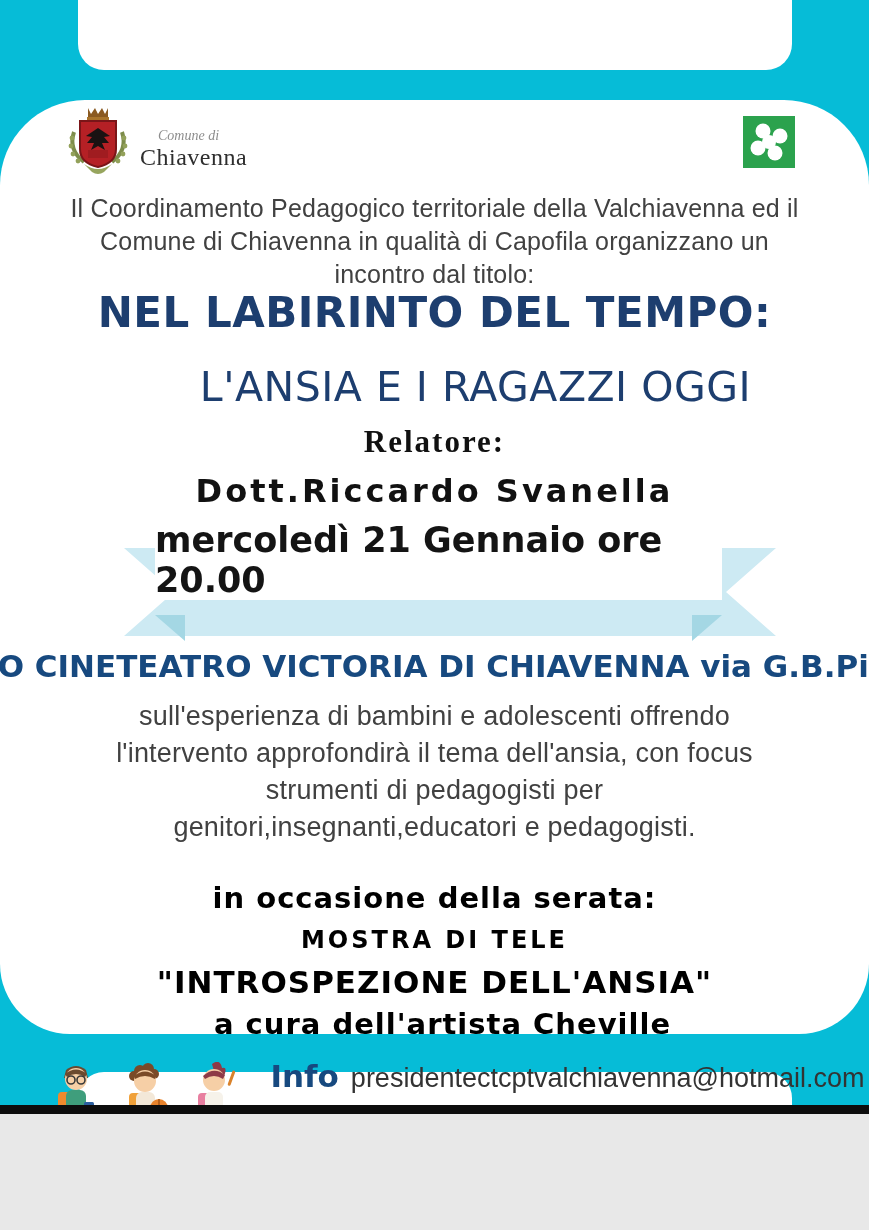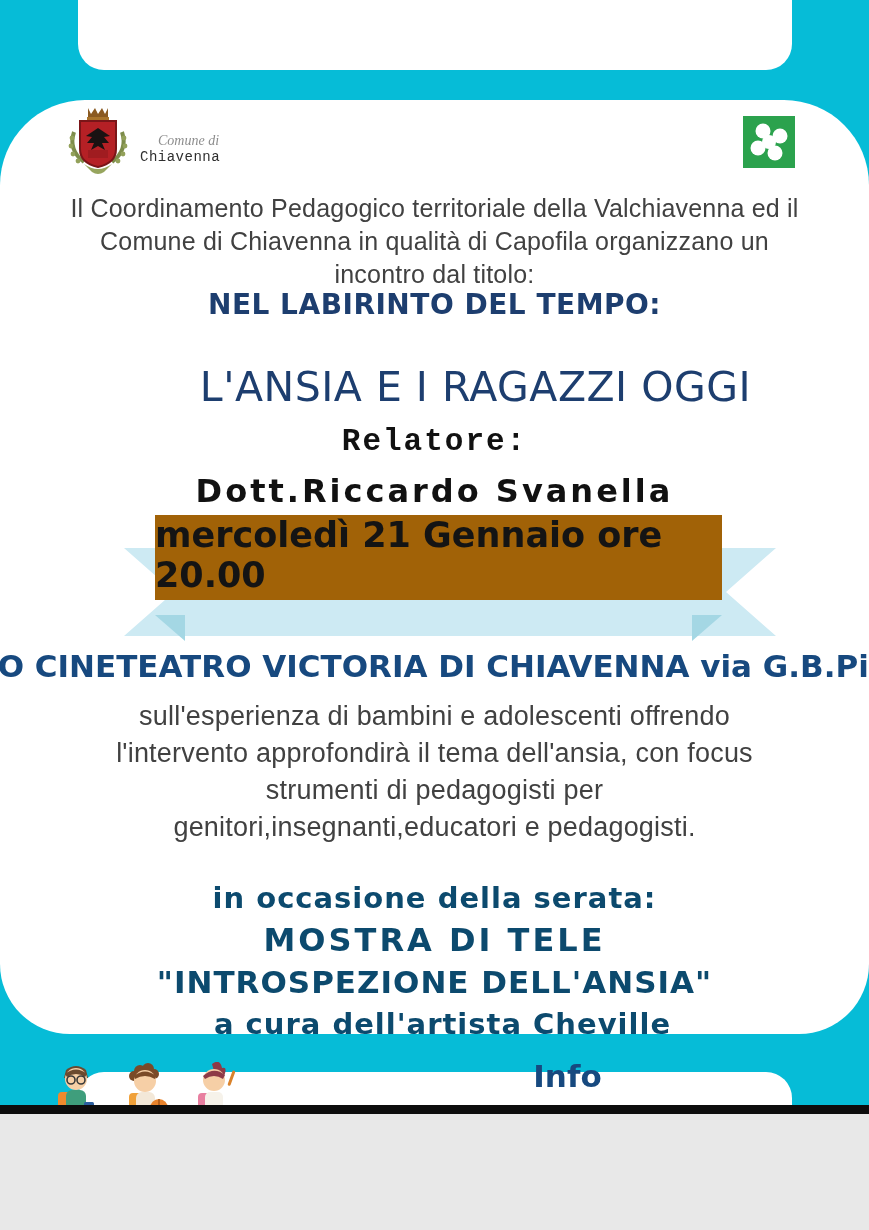--- a/index.html
+++ b/index.html
@@ -13,63 +13,63 @@
   .bottom-slot{position:absolute;bottom:9px;left:78px;width:714px;height:33px;background:#ffffff;
                border-radius:26px 26px 0 0;}
   .black-bar{position:absolute;bottom:0;left:0;width:100%;height:9px;background:#0d0d0d;z-index:30;}
 
   .content{position:absolute;inset:0;z-index:10;}
 
   
   .chiavenna{position:absolute;left:58px;top:104px;display:flex;align-items:center;}
   .chiavenna-text{margin-left:4px;margin-top:6px;font-family:"Liberation Serif",serif;}
   .chiavenna-text .l1{font-style:italic;font-size:14px;color:#8d8d8d;margin-left:18px;}
-  .chiavenna-text .l2{font-size:14px;color:#2e2e2e;letter-spacing:.5px;font-family:Liberation Mono, monospace;}
+  .chiavenna-text .l2{font-size:24px;color:#2e2e2e;letter-spacing:.5px;}
   .lombardia{position:absolute;right:74px;top:116px;width:52px;height:52px;}
 
   
   .intro{position:absolute;top:192px;left:50%;transform:translateX(-50%);width:760px;
          text-align:center;color:#414141;font-size:25px;line-height:33px;letter-spacing:.2px;}
 
   
   .title1{position:absolute;top:288px;width:100%;text-align:center;color:#1d3e6f;
-          font-family:"DejaVu Sans",sans-serif;font-weight:800;font-size:28px;letter-spacing:.5px;}
+          font-family:"DejaVu Sans",sans-serif;font-weight:800;font-size:42px;letter-spacing:.5px;}
   .title2{position:absolute;top:363px;width:100%;text-align:center;color:#1d3e6f;
           font-family:"DejaVu Sans",sans-serif;font-weight:400;font-size:41px;letter-spacing:.5px;padding-left:41px;}
   .speaker-label{position:absolute;top:424px;width:100%;text-align:center;color:#111;
-          font-family:Liberation Mono, monospace;font-weight:800;font-size:31px;letter-spacing:2px;}
+          font-family:Liberation Serif, serif;font-weight:800;font-size:31px;letter-spacing:2px;}
   .speaker-name{position:absolute;top:462px;width:100%;text-align:center;color:#111;
           font-family:"DejaVu Sans",sans-serif;font-weight:800;font-size:32px;letter-spacing:3px;margin-top:10px;}
 
   
   .ribbon{position:absolute;left:120px;top:515px;width:660px;height:126px;}
   .ribbon-back{position:absolute;left:4px;right:4px;top:33px;height:88px;background:#cdeaf3;
      clip-path:polygon(0 0,100% 0,calc(100% - 50px) 50%,100% 100%,0 100%,50px 50%);}
   .ribbon-fold-l{position:absolute;left:35px;top:100px;width:30px;height:26px;background:#a4d7e4;
      clip-path:polygon(0 0,100% 0,100% 100%);}
   .ribbon-fold-r{position:absolute;right:58px;top:100px;width:30px;height:26px;background:#a4d7e4;
      clip-path:polygon(0 0,100% 0,0 100%);}
-  .ribbon-front{position:absolute;left:35px;right:58px;top:0;height:85px;background:#a16207;
-     display:flex;align-items:flex-start;justify-content:center;}
+  .ribbon-front{position:absolute;left:35px;right:58px;top:0;height:85px;background:#ffffff;
+     display:flex;align-items:flex-end;justify-content:center;}
   .ribbon-text{color:#141414;font-family:"DejaVu Sans",sans-serif;font-weight:700;
      font-size:35px;letter-spacing:0;}
 
   
   .venue{position:absolute;top:648px;left:50%;transform:translateX(-50%);white-space:nowrap;
      color:#17497f;font-family:"DejaVu Sans",sans-serif;font-weight:700;font-size:31px;}
 
   
   .descr{position:absolute;top:698px;left:50%;transform:translateX(-50%);width:720px;
      text-align:center;color:#414141;font-size:27px;line-height:37px;letter-spacing:.2px;}
 
   
-  .evening{position:absolute;top:878px;width:100%;text-align:center;color:#0c4a6e;
+  .evening{position:absolute;top:878px;width:100%;text-align:center;color:#000000;
      font-family:"DejaVu Sans",sans-serif;font-weight:800;}
   .evening .e1{font-size:29px;letter-spacing:1px;line-height:41px;}
-  .evening .e2{font-size:32px;letter-spacing:3px;line-height:42px;}
+  .evening .e2{font-size:24px;letter-spacing:3px;line-height:42px;}
   .evening .e3{font-size:31px;letter-spacing:1px;line-height:42px;}
   .evening .e4{font-size:29px;letter-spacing:1px;line-height:42px;padding-left:16px;}
 
   
   .info-row{position:absolute;top:1058px;left:276px;right:10px;display:flex;
      align-items:baseline;justify-content:center;gap:12px;}
   .info-label{color:#17497f;font-family:"DejaVu Sans",sans-serif;font-weight:800;font-size:31px;}
   .info-email{color:#333;font-size:27px;}
 
   .children{position:absolute;left:44px;top:1062px;width:214px;height:90px;}
@@ -153,20 +153,21 @@
 
     <div class="evening">
       <div class="e1">in occasione della serata:</div>
       <div class="e2">MOSTRA DI TELE</div>
       <div class="e3">"INTROSPEZIONE DELL'ANSIA"</div>
       <div class="e4">a cura dell'artista  Cheville</div>
     </div>
 
     <div class="info-row">
       <span class="info-label">Info</span>
+      <span class="info-email">presidentectcptvalchiavenna@hotmail.com</span>
     </div>
 
     <svg class="children" viewBox="0 0 214 90">
 
       <g>
         <path d="M22 8 q10 -8 20 0 l2 8 h-24 z" fill="#6b4a2f"></path>
         <circle cx="32" cy="17" r="11" fill="#f6cfa6"></circle>
         <path d="M21 12 q11 -9 22 0 l-2 3 q-9 -6 -18 0 z" fill="#6b4a2f"></path>
         <circle cx="27" cy="18" r="4" fill="none" stroke="#3a3a3a" stroke-width="1.6"></circle>
         <circle cx="37" cy="18" r="4" fill="none" stroke="#3a3a3a" stroke-width="1.6"></circle>

